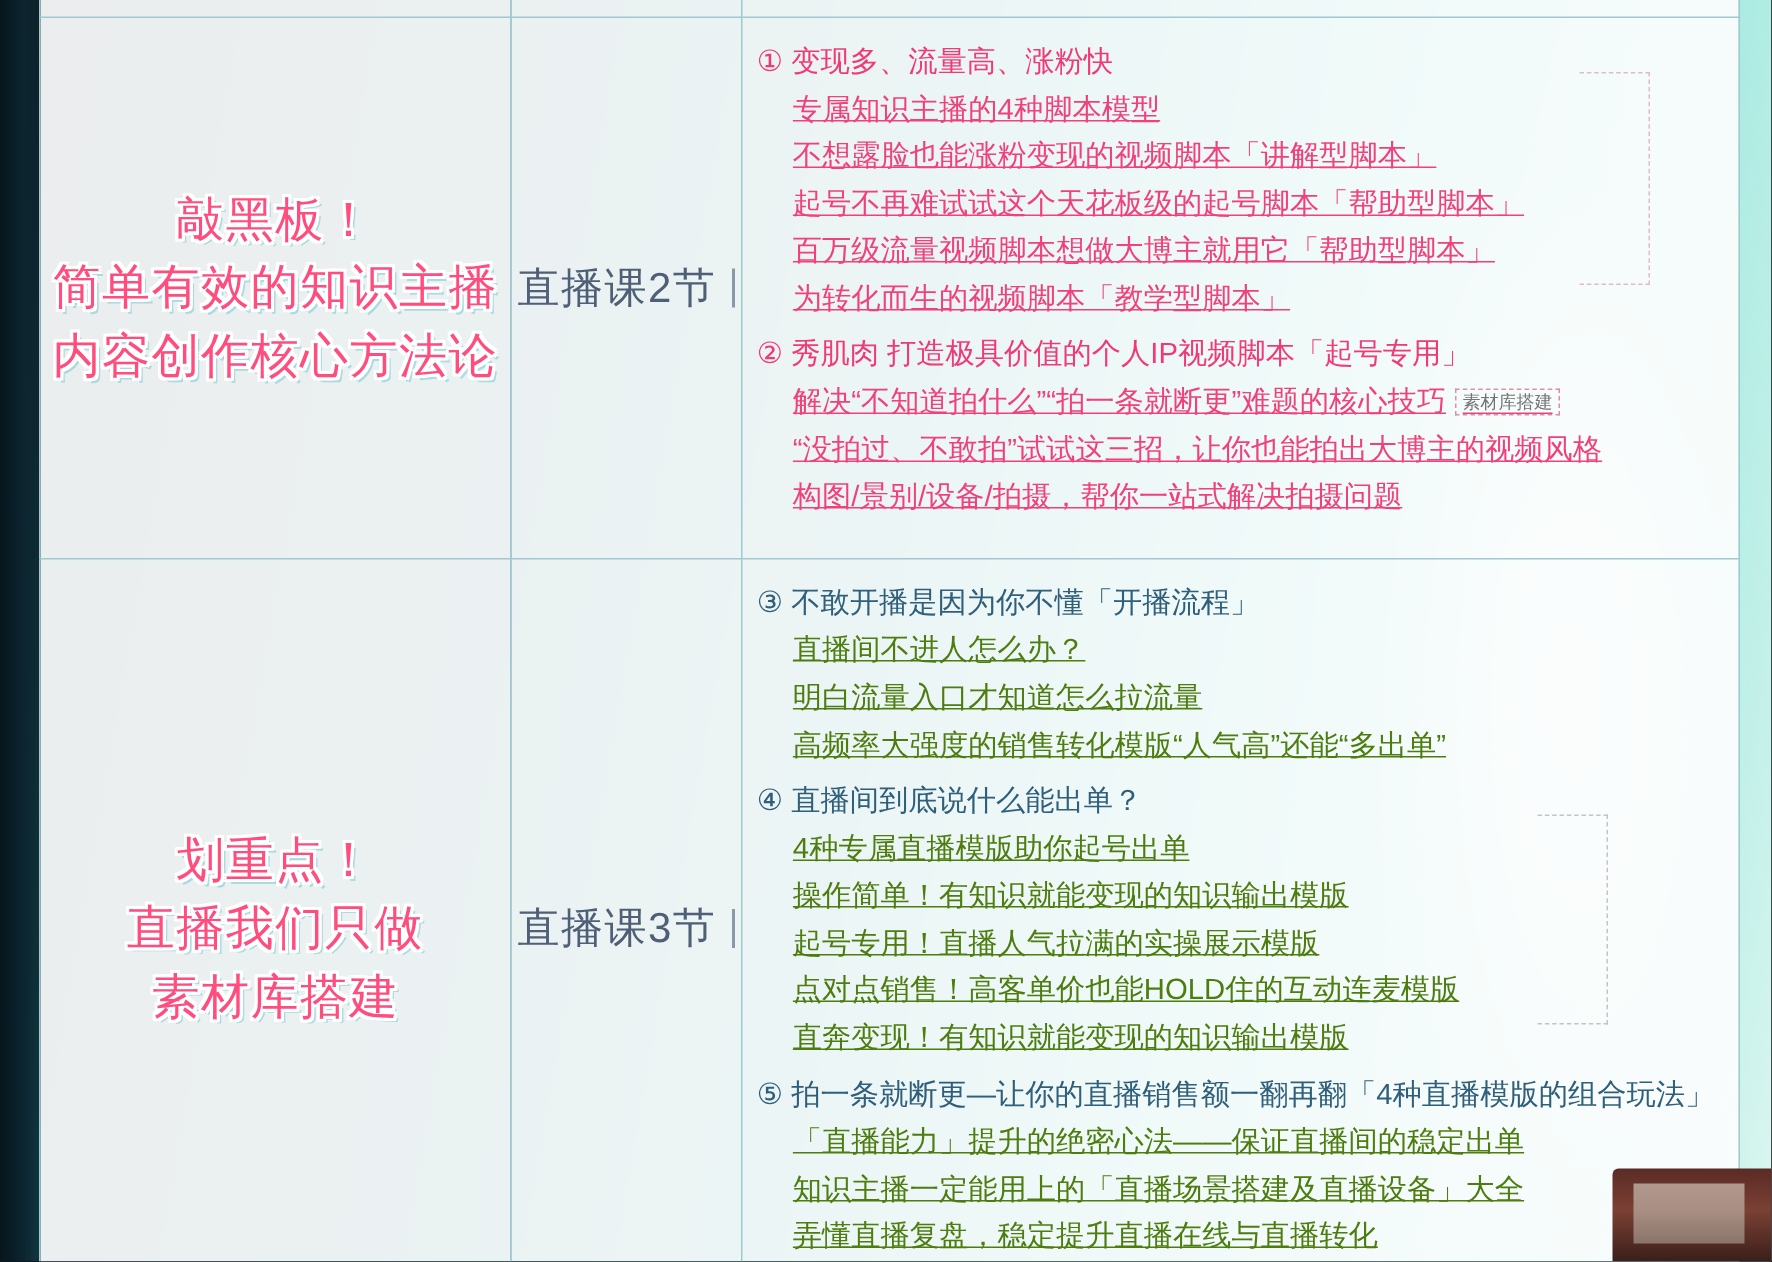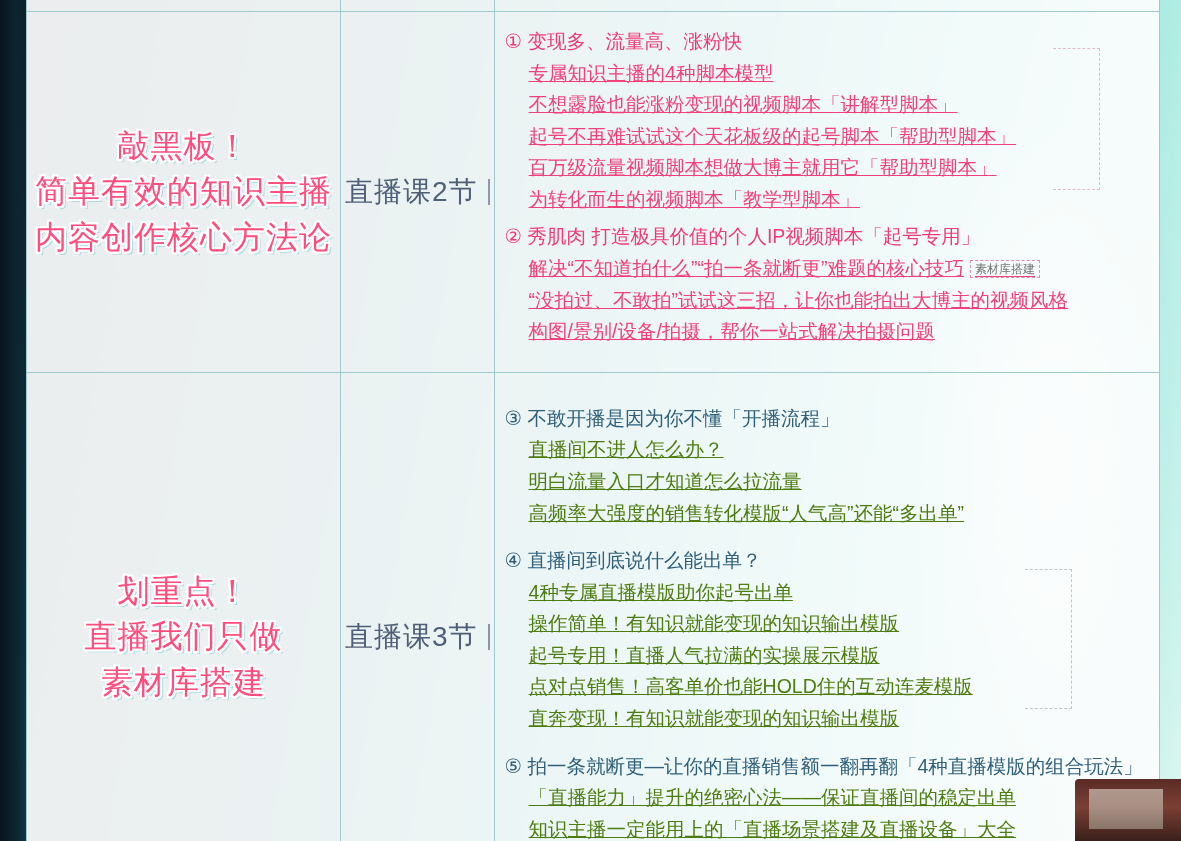--- a/index.html
+++ b/index.html
@@ -102,21 +102,21 @@
     font-size: 19.5px;
     line-height: 1.62;
     white-space: nowrap;
     position: relative;
   }
   .lead { padding-left: 0; }
   .sub  { padding-left: 24px; text-decoration: underline; }
   .pink .line { color: #f0417a; }
   .pink .line.lead { color: #ef3a76; }
   .blue .line { color: #4d7c0f; }
-  .blue .line.lead { color: #2f5f7a; margin-top: 16px; }
+  .blue .line.lead { color: #2f5f7a; }
 
   .tag {
     font-size: 12px;
     border: 1px dashed #d98fae;
     padding: 1px 4px;
     margin-left: 6px;
     color: #737373;
     vertical-align: middle;
     white-space: nowrap;
   }

